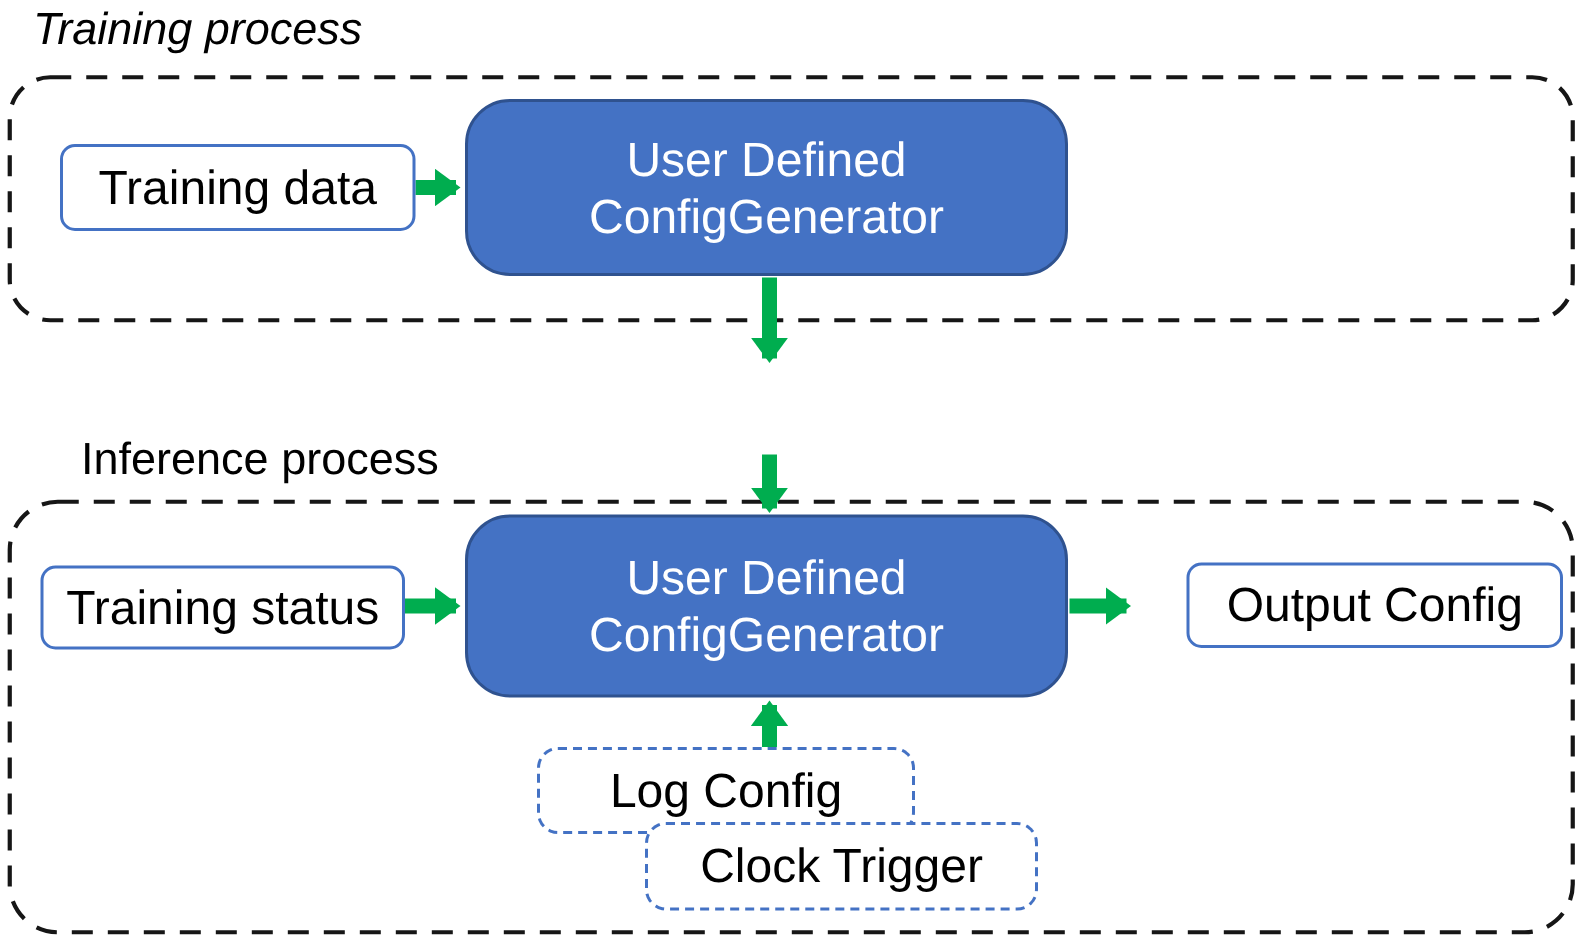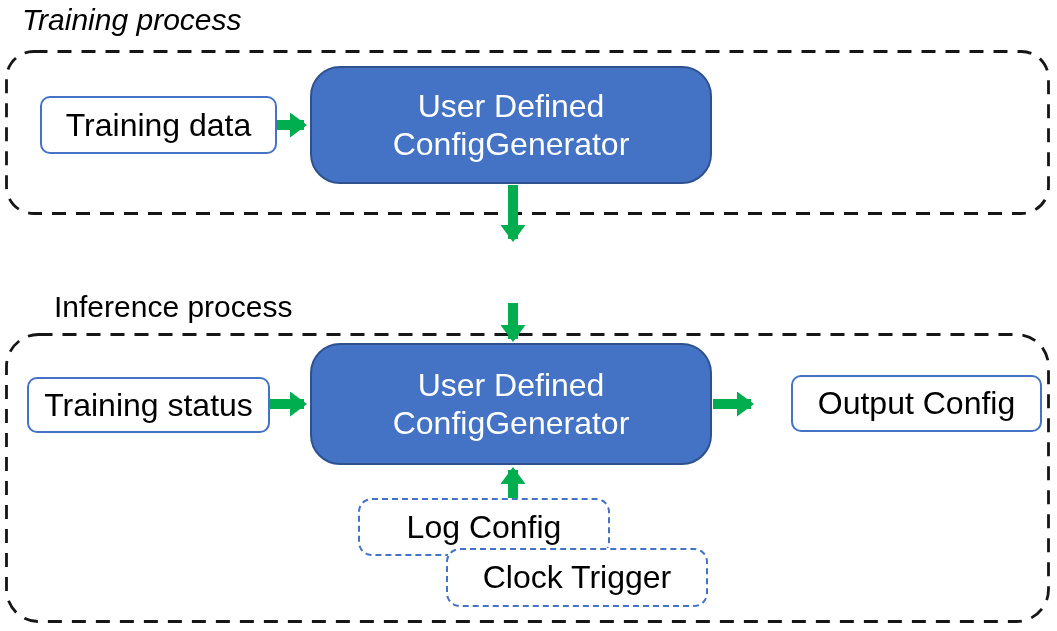--- a/index.html
+++ b/index.html
@@ -122,17 +122,17 @@
   </div>
 
   <div class="box white-box" style="left:791px; top:375px; width:251px; height:57px;">
     <span>Output Config</span>
   </div>
 
   <div class="box trigger-box" style="left:358px; top:498px; width:252px; height:58px; z-index:2;">
     <span>Log Config</span>
   </div>
 
-  <div class="box trigger-box" style="left:446px; top:548px; width:262px; height:59px; z-index:3;">
+  <div class="box trigger-box" style="left:430px; top:548px; width:262px; height:59px; z-index:3;">
     <span>Clock Trigger</span>
   </div>
 
 </div>
 
 </body></html>

